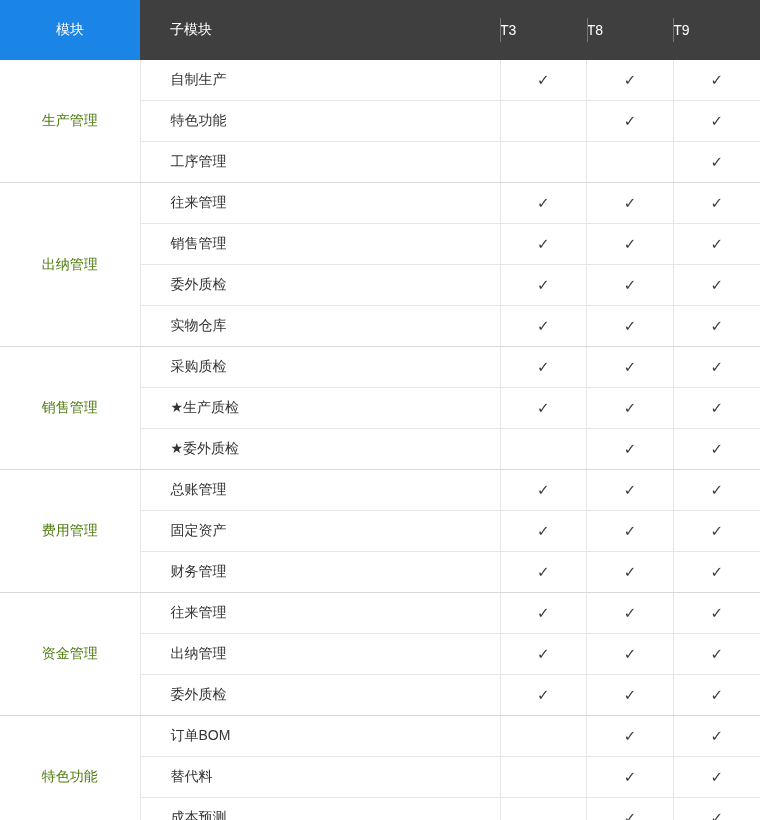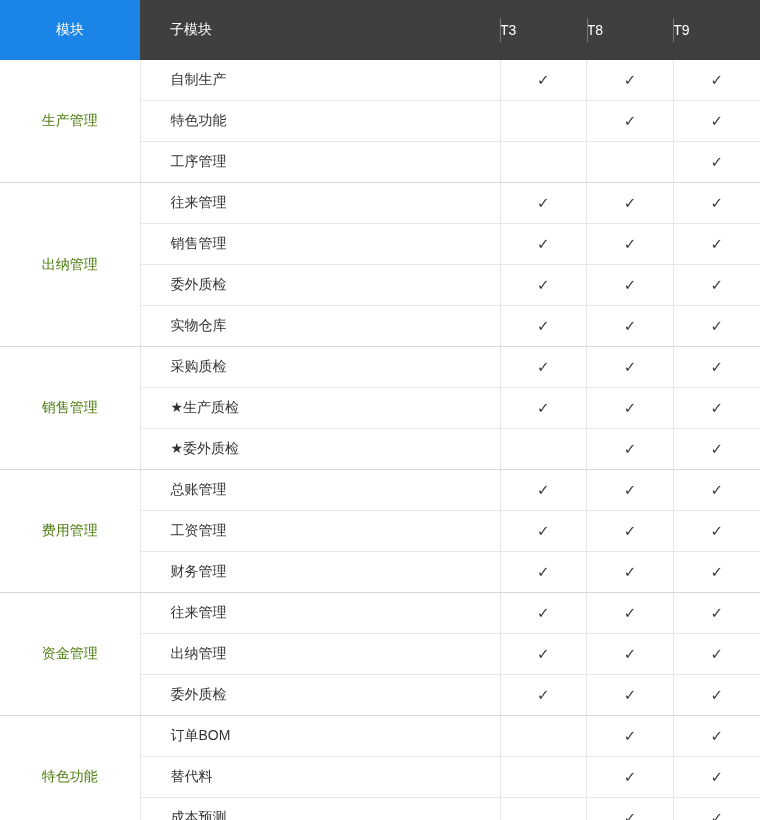--- a/index.html
+++ b/index.html
@@ -174,21 +174,21 @@
         <td class="tier-cell"><span class="check">✓</span></td>
       </tr>
       <tr>
         <td class="module-cell" rowspan="3">费用管理</td>
         <td class="sub-cell">总账管理</td>
         <td class="tier-cell"><span class="check">✓</span></td>
         <td class="tier-cell"><span class="check">✓</span></td>
         <td class="tier-cell"><span class="check">✓</span></td>
       </tr>
       <tr>
-        <td class="sub-cell">工资管理</td>
+        <td class="sub-cell">固定资产</td>
         <td class="tier-cell"><span class="check">✓</span></td>
         <td class="tier-cell"><span class="check">✓</span></td>
         <td class="tier-cell"><span class="check">✓</span></td>
       </tr>
       <tr class="group-end">
         <td class="sub-cell">财务管理</td>
         <td class="tier-cell"><span class="check">✓</span></td>
         <td class="tier-cell"><span class="check">✓</span></td>
         <td class="tier-cell"><span class="check">✓</span></td>
       </tr>

